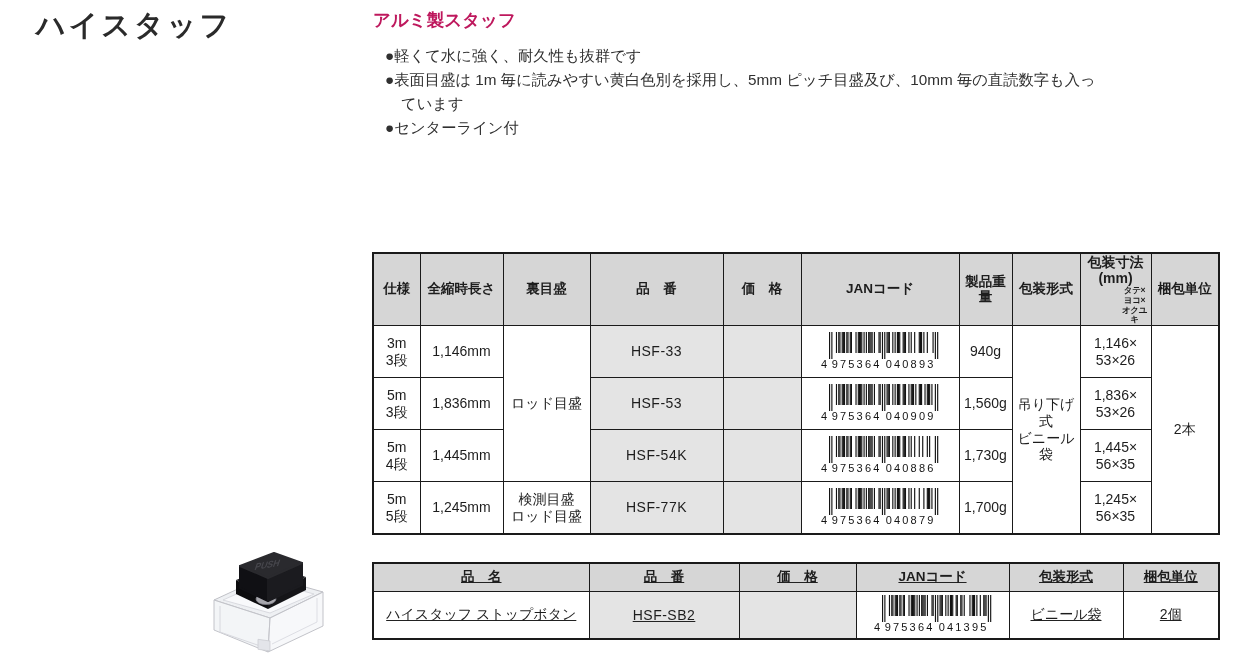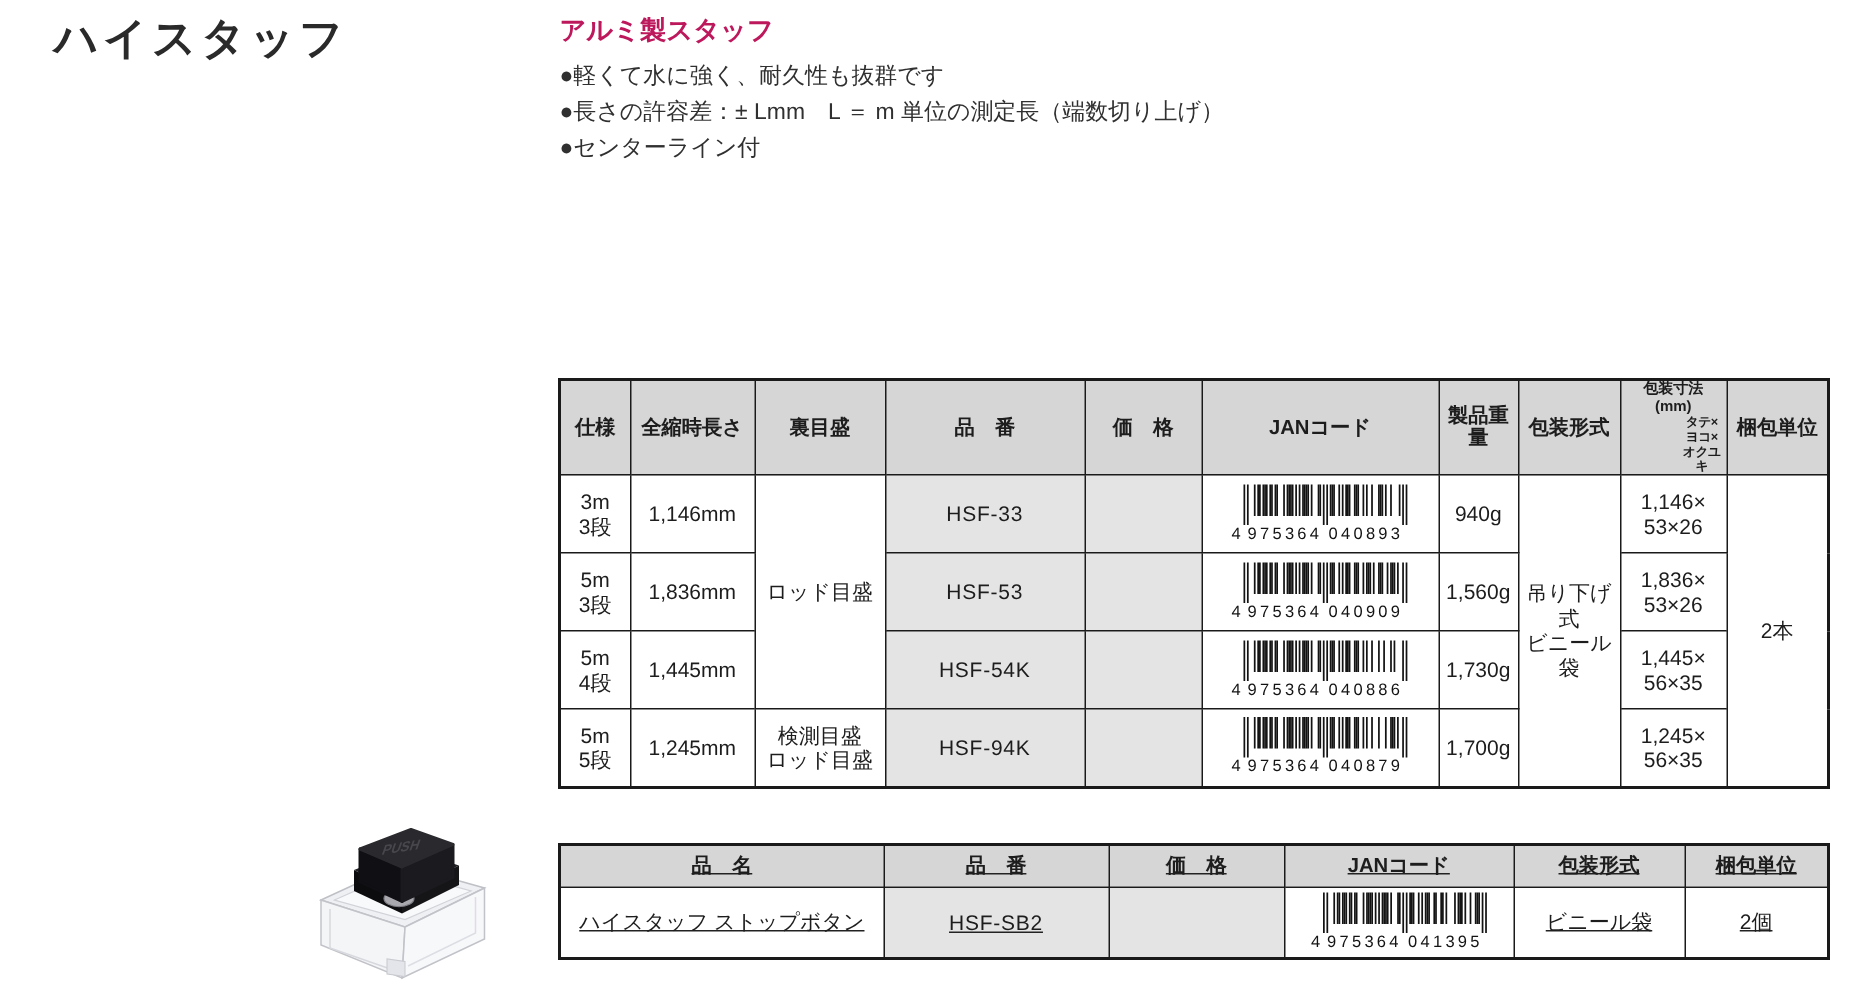--- a/index.html
+++ b/index.html
@@ -14,21 +14,21 @@
     width:1243px;height:655px;position:relative;overflow:hidden;
     background:#ffffff;color:var(--text);
     font-family:"Liberation Sans","DejaVu Sans",sans-serif;
   }
   .page-title{
     position:absolute;left:36px;top:6px;margin:0;
     font-size:29px;font-weight:bold;letter-spacing:3px;color:#2a2a2a;
   }
   .desc{position:absolute;left:373px;top:8px;width:745px;}
   .desc h2{margin:0 0 7px 0;font-size:17.5px;font-weight:bold;color:#be185d;}
-  .features{list-style:none;margin:0;padding:0;font-size:15.3px;line-height:1.57;color:#303030;}
+  .features{list-style:none;margin:12px;padding:0;font-size:15.3px;line-height:1.57;color:#303030;}
   .features li{padding-left:16px;text-indent:-16px;}
 
   
   .spec-table{
     position:absolute;border-collapse:collapse;table-layout:fixed;background:#fff;
     border:2px solid var(--table-border);
   }
   .spec-table th,.spec-table td{
     border:1px solid var(--table-border);
     text-align:center;vertical-align:middle;padding:0 2px;
@@ -39,39 +39,39 @@
     font-size:13.5px;font-weight:bold;height:31px;line-height:1.1;
   }
   .main-table{left:372px;top:252px;width:846px;}
   .main-table td{height:52px;font-size:14px;line-height:1.2;}
   .acc-table{left:372px;top:562px;width:846px;text-decoration:underline;}
   .acc-table th{height:28px;}
   .acc-table td{height:48px;font-size:14px;}
 
   .c-model{background:var(--shaded-cell-bg);font-size:19px;letter-spacing:.5px;color:#1a1a1a;}
   .c-price{background:var(--shaded-cell-bg);}
-  .th-small{font-size:10px;font-weight:bold;line-height:1.15;}
+  .th-small{font-size:14px;font-weight:bold;line-height:1.15;}
   .th-tiny{font-size:8.5px;font-weight:bold;line-height:1.15;letter-spacing:-.3px;padding-left:38px;}
   .two-line div{line-height:1.18;}
   .barcode{display:inline-block;line-height:0;}
   .c-jan{padding:0;}
 
   
   .photo{position:absolute;left:206px;top:536px;width:124px;height:118px;}
 </style>
 </head>
 <body>
 
 <h1 class="page-title">ハイスタッフ</h1>
 
 <div class="desc">
   <h2>アルミ製スタッフ</h2>
   <ul class="features">
     <li>●軽くて水に強く、耐久性も抜群です</li>
-    <li>●長さの許容差：± Lmm　L ＝ m 単位の測定長（端数切り上げ）</li>
+    <li>●表面目盛は 1m 毎に読みやすい黄白色別を採用し、5mm ピッチ目盛及び、10mm 毎の直読数字も入っています</li>
     <li>●センターライン付</li>
   </ul>
 </div>
 
 <table class="spec-table main-table">
   <colgroup>
     <col style="width:47px">
       <col style="width:83px">
       <col style="width:87px">
       <col style="width:133px">
@@ -330,21 +330,21 @@
     <tr>
       <td class="two-line">
         <div>5m</div>
         <div>5段</div>
       </td>
       <td>1,245mm</td>
       <td class="two-line">
         <div>検測目盛</div>
         <div>ロッド目盛</div>
       </td>
-      <td class="c-model">HSF-94K</td>
+      <td class="c-model">HSF-77K</td>
       <td class="c-price"></td>
       <td class="c-jan">
         <div class="barcode"><svg width="120" height="40" viewBox="0 0 120 40" xmlns="http://www.w3.org/2000/svg">
               <g fill="#131313">
                 <rect x="9.00" y="2" width="1.15" height="27"></rect>
                 <rect x="11.30" y="2" width="1.15" height="27"></rect>
                 <rect x="15.90" y="2" width="1.15" height="21"></rect>
                 <rect x="18.20" y="2" width="1.15" height="21"></rect>
                 <rect x="19.35" y="2" width="1.15" height="21"></rect>
                 <rect x="21.65" y="2" width="1.15" height="21"></rect>

